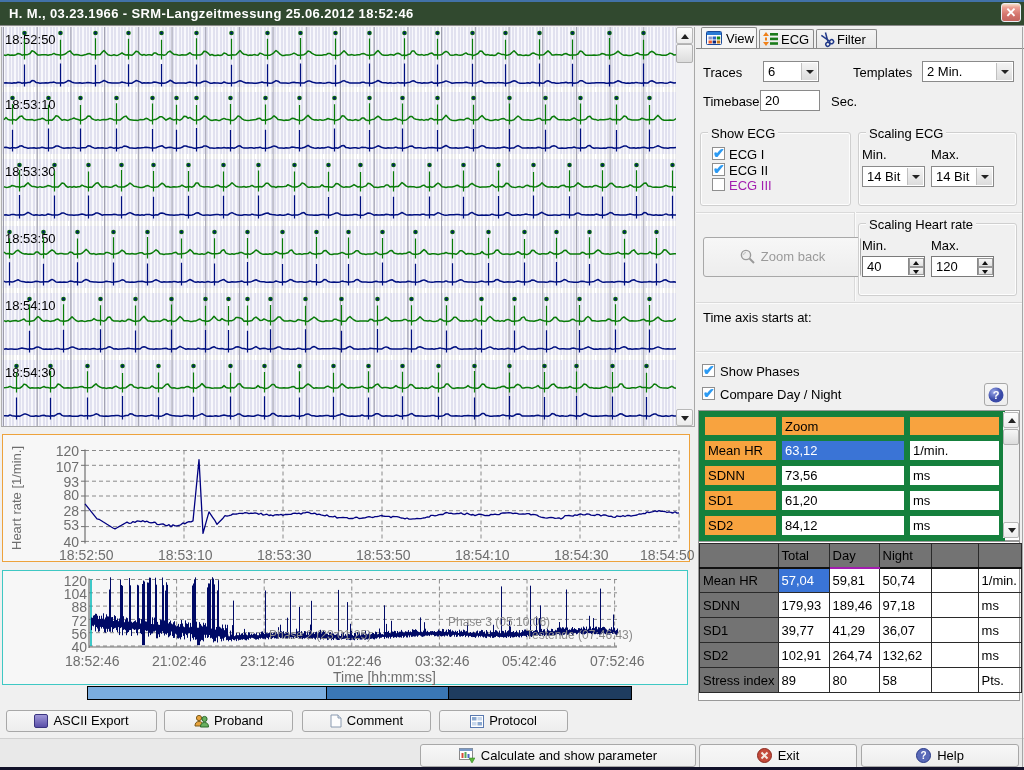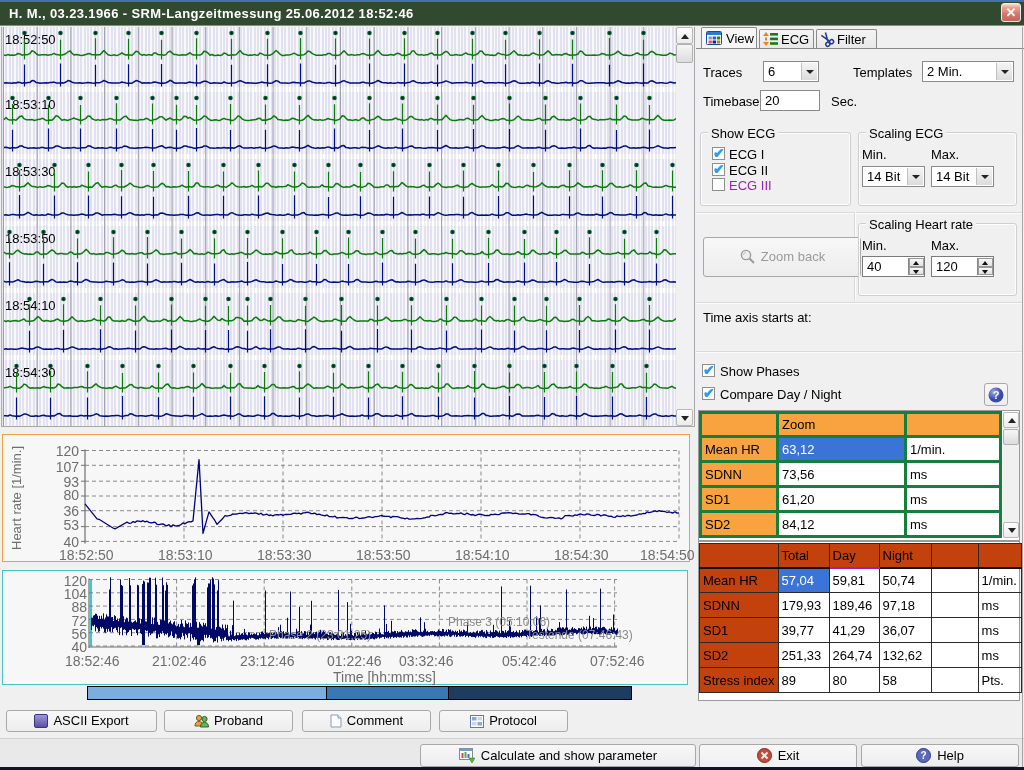--- a/index.html
+++ b/index.html
@@ -39,26 +39,26 @@
 .check{position:absolute;left:0px;top:-3px;color:#2b9af3;font-size:14px;font-weight:bold}
 .sep{position:absolute;background:#dadada;box-shadow:0 1px 0 #fbfbfb}
 .vsep{position:absolute;background:#dadada;box-shadow:1px 0 0 #fbfbfb}
 .spin{position:absolute;background:#fff;border:1px solid #7a7a7a;font-size:13px}
 .spbtns{position:absolute;right:1px;top:1px;bottom:1px;width:15px;border-left:1px solid #888}
 .spup,.spdn{position:absolute;left:0;width:15px;height:50%;background:linear-gradient(180deg,#f8f8f8,#e0e0e0);border:1px solid #999}
 .sptri-u{position:absolute;left:3px;top:2px;width:0;height:0;border-left:3.5px solid transparent;border-right:3.5px solid transparent;border-bottom:4.5px solid #111}
 .sptri-d{position:absolute;left:3px;top:2px;width:0;height:0;border-left:3.5px solid transparent;border-right:3.5px solid transparent;border-top:4.5px solid #111}
 .spup{top:0}.spdn{bottom:0}
 table{border-collapse:collapse;font-size:13px;table-layout:fixed}
-.otab td{border:3px solid #15803d;padding:0 3px;height:24px;white-space:nowrap;overflow:hidden;box-sizing:border-box}
+.otab td{border:6px solid #15803d;padding:0 3px;height:24px;white-space:nowrap;overflow:hidden;box-sizing:border-box}
 .otab tr+tr td{height:25px}
 .ctab td{border:1px solid #2a2a2a;padding:0 3px;height:24px;white-space:nowrap;overflow:hidden;box-sizing:border-box}
 .ctab tr+tr td{height:25px}
 .ocell{background:#f8a33f}
-.ccell{background:#c2410c}
+.ccell{background:#737373}
 .selcell{background:#3a74d6;color:#fff}
 .scroll2{position:absolute;background:#f0f0f0}
 </style></head>
 <body>
 
 <div class="abs titlebar"></div>
 <div class="abs title">H. M., 03.23.1966 - SRM-Langzeitmessung 25.06.2012 18:52:46</div>
 <div class="abs closebtn">✕</div>
 
 <div class="abs ecgwrap">
@@ -411,21 +411,21 @@
         <line x1="78" y1="91.6" x2="82" y2="91.6"></line>
         <line x1="78" y1="106.4" x2="82" y2="106.4"></line>
       </g>
       <path d="M82.0 68.9L84.0 71.4L86.0 73.9L88.0 76.4L90.0 78.9L92.0 81.4L94.0 83.9L96.0 84.3L98.0 85.5L100.0 86.8L102.0 88.0L104.0 89.3L106.0 90.5L108.0 91.8L110.0 93.0L112.0 93.9L114.0 92.8L116.0 91.6L118.0 90.5L120.0 89.4L122.0 88.2L124.0 87.1L126.0 88.3L128.0 88.2L130.0 86.6L132.0 87.4L134.0 86.0L136.0 86.2L138.0 86.7L140.0 85.7L142.0 86.9L144.0 86.2L146.0 87.4L148.0 87.8L150.0 87.5L152.0 87.1L154.0 89.3L156.0 89.6L158.0 89.2L160.0 88.9L162.0 90.1L164.0 90.8L166.0 89.6L168.0 91.7L170.0 89.8L172.0 90.9L174.0 90.9L176.0 90.5L178.0 89.6L180.0 87.9L182.0 88.8L184.0 87.4L186.0 86.7L188.0 86.9L190.0 85.9L192.0 65.5L194.0 45.0L196.0 24.6L198.0 61.0L200.0 98.4L202.0 91.2L204.0 83.9L206.0 76.9L208.0 79.8L210.0 82.8L212.0 85.7L214.0 89.4L216.0 87.3L218.0 85.3L220.0 83.2L222.0 80.6L224.0 81.1L226.0 80.7L228.0 80.1L230.0 78.9L232.0 79.1L234.0 79.0L236.0 78.3L238.0 78.4L240.0 78.5L242.0 77.6L244.0 77.8L246.0 78.6L248.0 78.1L250.0 78.3L252.0 77.8L254.0 78.3L256.0 79.3L258.0 78.2L260.0 80.0L262.0 79.7L264.0 79.2L266.0 80.5L268.0 80.0L270.0 80.9L272.0 79.8L274.0 79.7L276.0 80.0L278.0 79.4L280.0 80.3L282.0 79.5L284.0 79.5L286.0 79.3L288.0 79.4L290.0 78.4L292.0 78.1L294.0 78.7L296.0 78.2L298.0 79.1L300.0 77.9L302.0 77.9L304.0 77.2L306.0 77.5L308.0 78.6L310.0 78.5L312.0 78.2L314.0 79.6L316.0 79.1L318.0 79.9L320.0 80.3L322.0 80.8L324.0 79.9L326.0 81.5L328.0 81.6L330.0 81.8L332.0 81.2L334.0 83.0L336.0 82.6L338.0 82.7L340.0 82.3L342.0 82.6L344.0 82.6L346.0 83.7L348.0 83.5L350.0 83.5L352.0 82.5L354.0 82.2L356.0 83.5L358.0 83.3L360.0 83.0L362.0 82.8L364.0 82.1L366.0 81.7L368.0 82.2L370.0 82.5L372.0 81.6L374.0 81.6L376.0 81.2L378.0 80.5L380.0 81.0L382.0 81.4L384.0 81.3L386.0 81.3L388.0 82.6L390.0 81.3L392.0 81.7L394.0 81.7L396.0 82.1L398.0 83.0L400.0 83.2L402.0 83.8L404.0 83.0L406.0 84.1L408.0 84.1L410.0 83.8L412.0 83.8L414.0 83.4L416.0 83.7L418.0 83.6L420.0 83.0L422.0 82.8L424.0 82.0L426.0 82.2L428.0 80.3L430.0 80.4L432.0 80.8L434.0 80.3L436.0 79.7L438.0 79.4L440.0 79.5L442.0 78.0L444.0 77.5L446.0 78.3L448.0 78.2L450.0 78.9L452.0 78.8L454.0 78.5L456.0 78.7L458.0 77.8L460.0 79.2L462.0 79.6L464.0 78.1L466.0 79.1L468.0 80.0L470.0 79.5L472.0 80.6L474.0 79.8L476.0 79.1L478.0 79.4L480.0 79.8L482.0 80.6L484.0 80.4L486.0 80.6L488.0 79.4L490.0 79.7L492.0 79.1L494.0 79.7L496.0 79.7L498.0 78.4L500.0 77.9L502.0 78.0L504.0 77.9L506.0 77.7L508.0 77.8L510.0 78.6L512.0 78.1L514.0 78.4L516.0 79.1L518.0 79.2L520.0 79.0L522.0 79.2L524.0 78.7L526.0 78.6L528.0 79.9L530.0 79.3L532.0 79.6L534.0 80.1L536.0 81.5L538.0 82.2L540.0 82.5L542.0 82.9L544.0 83.2L546.0 82.6L548.0 82.3L550.0 82.6L552.0 83.3L554.0 83.1L556.0 82.8L558.0 84.0L560.0 82.9L562.0 80.6L564.0 80.6L566.0 80.5L568.0 80.8L570.0 81.1L572.0 79.8L574.0 80.4L576.0 79.4L578.0 79.0L580.0 79.9L582.0 79.8L584.0 78.8L586.0 79.2L588.0 80.2L590.0 80.4L592.0 80.5L594.0 79.3L596.0 79.6L598.0 81.0L600.0 80.0L602.0 79.9L604.0 80.7L606.0 81.4L608.0 81.2L610.0 82.1L612.0 82.4L614.0 80.8L616.0 81.4L618.0 81.5L620.0 80.7L622.0 81.5L624.0 80.5L626.0 80.3L628.0 81.1L630.0 80.7L632.0 80.3L634.0 80.0L636.0 79.0L638.0 79.2L640.0 78.5L642.0 78.7L644.0 76.9L646.0 77.6L648.0 77.1L650.0 76.7L652.0 75.9L654.0 76.7L656.0 75.7L658.0 76.4L660.0 76.4L662.0 76.5L664.0 77.5L666.0 76.9L668.0 77.5L670.0 78.0L672.0 76.8L674.0 78.1L676.0 77.8" fill="none" stroke="#000080" stroke-width="1.3" stroke-linejoin="round"></path>
     </svg>
     <div class="axlbl" style="left:6px;top:0px;writing-mode:vertical-rl;transform:rotate(180deg);height:126px;font-size:13px;white-space:nowrap;text-align:center">Heart rate [1/min.]</div>
 <div class="axlblr" style="left:48px;top:8px;width:28px">120</div>
 <div class="axlblr" style="left:48px;top:24px;width:28px">107</div>
 <div class="axlblr" style="left:48px;top:39px;width:28px">93</div>
 <div class="axlblr" style="left:48px;top:52px;width:28px">80</div>
-<div class="axlblr" style="left:48px;top:68px;width:28px">36</div>
+<div class="axlblr" style="left:48px;top:68px;width:28px">28</div>
 <div class="axlblr" style="left:48px;top:82px;width:28px">53</div>
 <div class="axlblr" style="left:48px;top:99px;width:28px">40</div>
 <div class="axlbl" style="left:56px;top:112px">18:52:50</div>
 <div class="axlbl" style="left:155px;top:112px">18:53:10</div>
 <div class="axlbl" style="left:254px;top:112px">18:53:30</div>
 <div class="axlbl" style="left:353px;top:112px">18:53:50</div>
 <div class="axlbl" style="left:452px;top:112px">18:54:10</div>
 <div class="axlbl" style="left:551px;top:112px">18:54:30</div>
 <div class="axlbl" style="left:637px;top:112px">18:54:50</div>
 </div>
@@ -455,21 +455,21 @@
     <div class="axlblr" style="left:56px;top:2px;width:28px">120</div>
 <div class="axlblr" style="left:56px;top:15px;width:28px">104</div>
 <div class="axlblr" style="left:56px;top:28px;width:28px">88</div>
 <div class="axlblr" style="left:56px;top:42px;width:28px">72</div>
 <div class="axlblr" style="left:56px;top:55px;width:28px">56</div>
 <div class="axlblr" style="left:56px;top:68px;width:28px">40</div>
 <div class="axlbl" style="left:62px;top:82px">18:52:46</div>
 <div class="axlbl" style="left:149px;top:82px">21:02:46</div>
 <div class="axlbl" style="left:237px;top:82px">23:12:46</div>
 <div class="axlbl" style="left:324px;top:82px">01:22:46</div>
-<div class="axlbl" style="left:396px;top:82px">03:32:46</div>
+<div class="axlbl" style="left:412px;top:82px">03:32:46</div>
 <div class="axlbl" style="left:499px;top:82px">05:42:46</div>
 <div class="axlbl" style="left:587px;top:82px">07:52:46</div>
 <div class="axlbl" style="left:330px;top:98px">Time [hh:mm:ss]</div>
 <div class="graytxt" style="left:266px;top:57px">Phase 2 (23:01:25)</div>
 <div class="graytxt" style="left:445px;top:44px">Phase 3 (05:10:06)</div>
 <div class="graytxt" style="left:523px;top:57px">Testende (07:46:43)</div>
 </div>
 
 <div class="abs phasebar">
 <div style="position:absolute;left:0;top:0;width:239px;height:12px;background:#7badde;border-right:1px solid #000"></div>
@@ -715,21 +715,21 @@
 <tr>
           <td class="ccell">SD1</td>
           <td>39,77</td>
           <td>41,29</td>
           <td>36,07</td>
           <td></td>
           <td>ms</td>
         </tr>
 <tr>
           <td class="ccell">SD2</td>
-          <td>251,33</td>
+          <td>102,91</td>
           <td>264,74</td>
           <td>132,62</td>
           <td></td>
           <td>ms</td>
         </tr>
 <tr>
           <td class="ccell">Stress index</td>
           <td>89</td>
           <td>80</td>
           <td>58</td>

